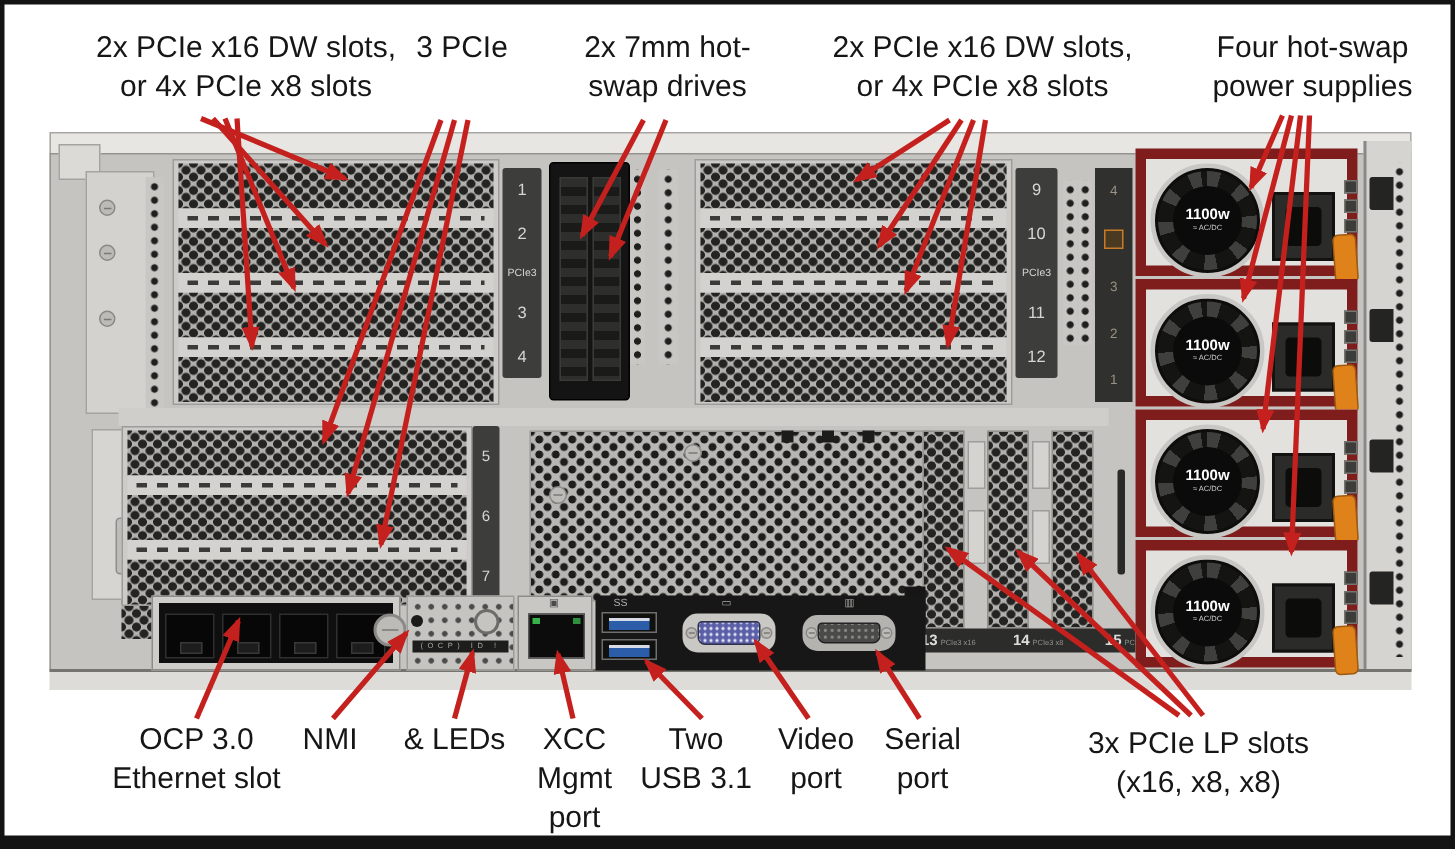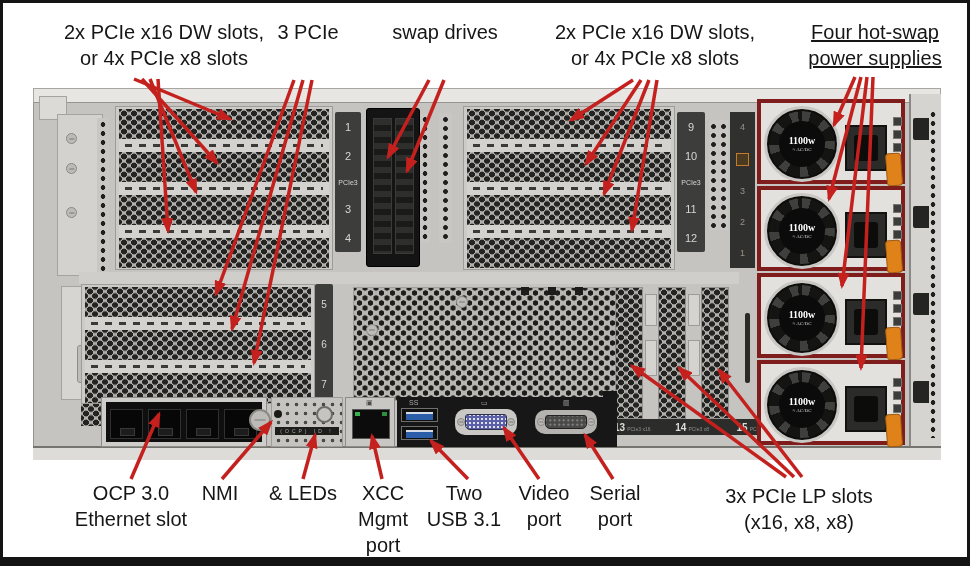--- a/index.html
+++ b/index.html
@@ -46,21 +46,21 @@
   .vdiv::after{content:"";position:absolute;left:6px;right:6px;top:5px;height:3px;
     background:repeating-linear-gradient(90deg,#3a3a38 0 7px,transparent 7px 14px);}
   .numstrip{background:#3d3d3b;color:#d6d6d4;display:flex;flex-direction:column;
     align-items:center;justify-content:space-around;font-size:11px;border-radius:2px;}
   .numstrip .small{font-size:7px;letter-spacing:0;}
   .bay7mm{background:#141414;border:1px solid #000;border-radius:3px;}
   .tray{position:absolute;top:9px;width:17px;height:134px;background:#222220;border:1px solid #3a3a38;
     background-image:repeating-linear-gradient(180deg,#2e2e2c 0 6px,#1a1a18 6px 12px);}
   .screw{border-radius:50%;background:#bdbbb8;border:1px solid #8b8986;box-sizing:border-box;}
   .screw::after{content:"";position:absolute;left:50%;top:50%;width:60%;height:1px;background:#7b7976;transform:translate(-50%,-50%);}
-  .psu{position:absolute;left:724px;width:148px;height:85px;background:#e3e1de;border:4px solid #7f1d1d;box-sizing:border-box;font-family:Liberation Serif, serif;}
+  .psu{position:absolute;left:724px;width:148px;height:85px;background:#e3e1de;border:7px solid #7f1d1d;box-sizing:border-box;}
   .psu-fan{position:absolute;left:3px;top:3px;width:76px;height:76px;border-radius:50%;
     background:repeating-conic-gradient(#3f3f3d 0 16deg,#141412 16deg 42deg);
     border:3px solid #c9c7c4;box-shadow:inset 0 0 0 2px #0d0d0b;box-sizing:border-box;}
   .psu-disc{position:absolute;left:50%;top:50%;transform:translate(-50%,-50%);width:46px;height:46px;border-radius:50%;
     background:#0b0b0b;color:#fff;display:flex;flex-direction:column;justify-content:center;text-align:center;}
   .psu-watt{font-size:10px;font-weight:bold;line-height:11px;}
   .psu-acdc{font-size:5px;color:#cdcdcd;line-height:7px;}
   .psu-inlet{position:absolute;left:84px;top:22px;width:42px;height:46px;background:#2b2b29;border:2px solid #121210;box-sizing:border-box;}
   .psu-inlet::after{content:"";position:absolute;left:7px;top:8px;right:7px;bottom:8px;background:#0c0c0a;border-radius:3px;}
   .psu-leds{position:absolute;left:132px;top:14px;display:flex;flex-direction:column;gap:4px;}
@@ -89,27 +89,28 @@
 <div class="figure">
 
   <div class="callout" style="left:31px;top:16px;width:260px;">
     <div>2x PCIe x16 DW slots,</div>
     <div>or 4x PCIe x8 slots</div>
   </div>
   <div class="callout" style="left:245px;top:16px;width:120px;">
     <div>3 PCIe</div>
   </div>
   <div class="callout" style="left:372px;top:16px;width:140px;">
+    <div>2x 7mm hot-</div>
     <div>swap drives</div>
   </div>
   <div class="callout" style="left:522px;top:16px;width:260px;">
     <div>2x PCIe x16 DW slots,</div>
     <div>or 4x PCIe x8 slots</div>
   </div>
-  <div class="callout" style="left:792px;top:16px;width:160px;text-decoration:underline;">
+  <div class="callout" style="left:792px;top:16px;width:160px;">
     <div>Four hot-swap</div>
     <div>power supplies</div>
   </div>
 
   <div class="callout" style="left:48px;top:477px;width:160px;">
     <div>OCP 3.0</div>
     <div>Ethernet slot</div>
   </div>
   <div class="callout" style="left:177px;top:477px;width:80px;">
     <div>NMI</div>

